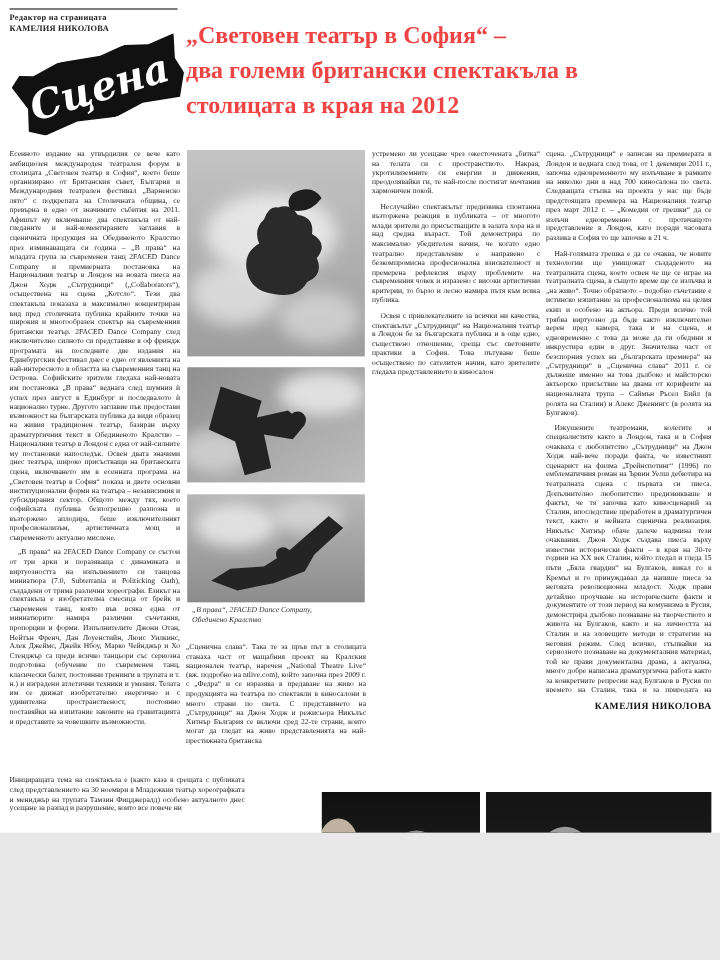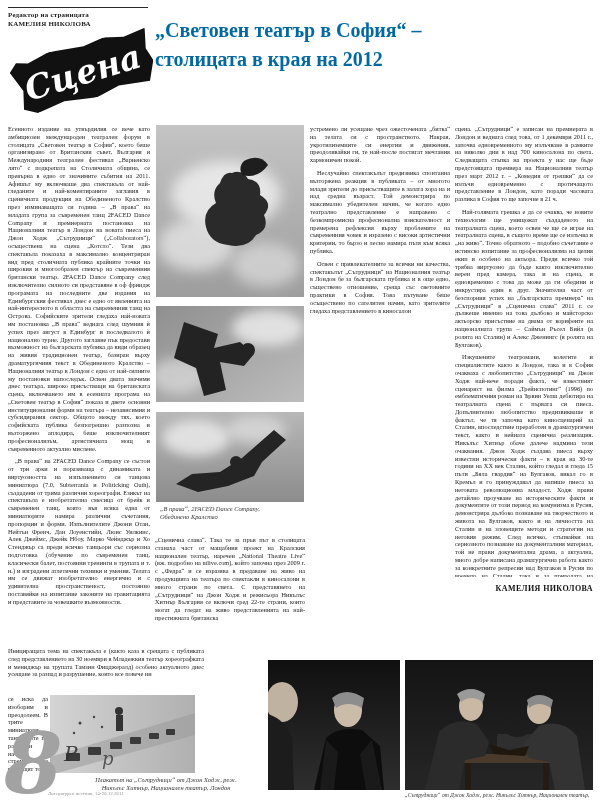--- a/index.html
+++ b/index.html
@@ -1,28 +1,28 @@
 <!DOCTYPE html>
 <html lang="bg"><head>
 <meta charset="utf-8">
 <style>
   html,body{margin:0;padding:0;background:#e8e8e8;}
-  .page{position:relative;width:600px;height:800px;background:#ffffff;overflow:hidden;
+  .page{position:relative;width:600px;height:694px;background:#ffffff;overflow:hidden;
         font-family:"Liberation Serif","DejaVu Serif",serif;color:#1b1b1b;}
   
   .toprule{position:absolute;left:8px;top:7px;width:140px;height:0;border-top:1.5px solid #2a2a2a;}
   .editor{position:absolute;left:8px;top:11px;width:150px;font-size:7px;font-weight:bold;
           line-height:1.25;letter-spacing:.2px;color:#222;}
   .stamp{position:absolute;left:12px;top:44px;width:142px;height:56px;background:#111;
          transform:rotate(-15deg);display:flex;align-items:center;justify-content:center;
          clip-path:polygon(0% 18%,6% 4%,14% 10%,30% 0%,55% 6%,70% 0%,84% 8%,100% 2%,97% 38%,100% 62%,94% 96%,72% 90%,55% 100%,32% 92%,12% 100%,3% 88%,6% 55%);}
   .stamp span{color:#fff;font-style:italic;font-weight:bold;font-size:33px;
               font-family:"DejaVu Serif","Liberation Serif",serif;transform:rotate(-2deg);}
   .headline{position:absolute;left:155px;top:16px;width:438px;font-weight:bold;
-            font-size:20px;line-height:1.45;color:#0369a1;}
+            font-size:20px;line-height:1.45;color:#ef4444;}
   
   .col{position:absolute;font-size:6.3px;line-height:1.24;text-align:justify;overflow:hidden;color:#222;}
   .col p{margin:0 0 5px 0;}
   .col p + p{text-indent:7px;}
   .c1{left:8px;top:125px;width:142px;height:518px;}
   .c3{left:310px;top:125px;width:140px;height:520px;}
   .c4{left:455px;top:125px;width:138px;height:452px;}
   .byline{position:absolute;left:455px;top:584px;width:138px;text-align:right;
           font-weight:bold;font-size:8px;letter-spacing:.4px;color:#111;}
   
@@ -46,20 +46,21 @@
   <div class="toprule"></div>
   <div class="editor">
     <div>Редактор на страницата</div>
     <div>КАМЕЛИЯ НИКОЛОВА</div>
   </div>
   <div class="stamp">
     <span>Сцена</span>
   </div>
   <h1 class="headline" style="margin:0;">
     <div>„Световен театър в София“ –</div>
+    <div>два големи британски спектакъла в</div>
     <div>столицата в края на 2012</div>
   </h1>
 
   <div class="col c1">
     <p>Есенното издание на утвърдилия се вече като амбициозен международен театрален форум в столицата „Световен театър в София“, което беше организирано от Британския съвет, България и Международния театрален фестивал „Варненско лято“ с подкрепата на Столичната община, се превърна в едно от значимите събития на 2011. Афишът му включваше два спектакъла от най-гледаните и най-коментираните заглавия в сценичната продукция на Обединеното Кралство през изминаващата си година – „В права“ на младата група за съвременен танц 2FACED Dance Company и премиерната постановка на Националния театър в Лондон на новата пиеса на Джон Ходж „Сътрудници“ („Collaborators“), осъществена на сцена „Котсло“. Тези два спектакъла показаха в максимално концентриран вид пред столичната публика крайните точки на широкия и многообразен спектър на съвременния британски театър. 2FACED Dance Company след изключително силното си представяне в оф фриндж програмата на последните две издания на Единбургския фестивал днес е едно от явленията на най-интересното в областта на съвременния танц на Острова. Софийските зрители гледаха най-новата им постановка „В права“ веднага след шумния ѝ успех през август в Единбург и последвалото ѝ национално турне. Другото заглавие пък предостави възможност на българската публика да види образец на живия традиционен театър, базиран върху драматургичния текст в Обединеното Кралство – Националния театър в Лондон с една от най-силните му постановки напоследък. Освен двата значими днес театъра, широко присъстващи на британската сцена, включването им в есенната програма на „Световен театър в София“ показа и двете основни институционални форми на театъра – независимия и субсидирания сектор. Общото между тях, което софийската публика безпогрешно разпозна и възторжено аплодира, беше изключителният професионализъм, артистичната мощ и съвременното актуално мислене.</p>
     <p>„В права“ на 2FACED Dance Company се състои от три арки и поразяваща с динамиката и виртуозността на изпълнението си танцова миниатюра (7.0, Subterrania и Politicking Oath), създадени от трима различни хореографи. Езикът на спектакъла е изобретателна смесица от брейк и съвременен танц, която във всяка една от миниатюрите намира различни съчетания, пропорции и форми. Изпълнителите Джони Отан, Нейтън Френч, Дан Лоуенстийн, Люис Уилкинс, Алек Джеймс, Джейк Нбоу, Марко Чейнджър и Хо Стенджър са преди всичко танцьори със сериозна подготовка (обучение по съвременен танц, класически балет, постоянни тренинги в трупата и т. н.) и изградени атлетични техники и умения. Телата им се движат изобретателно енергично и с удивителна пространственост, постоянно поставяйки на изпитание законите на гравитацията и представите за човешките възможности.</p>
   </div>
 
   <div class="ph" style="left:156px;top:125px;width:148px;height:172px;">
     <svg width="148" height="172" viewBox="0 0 148 172">

